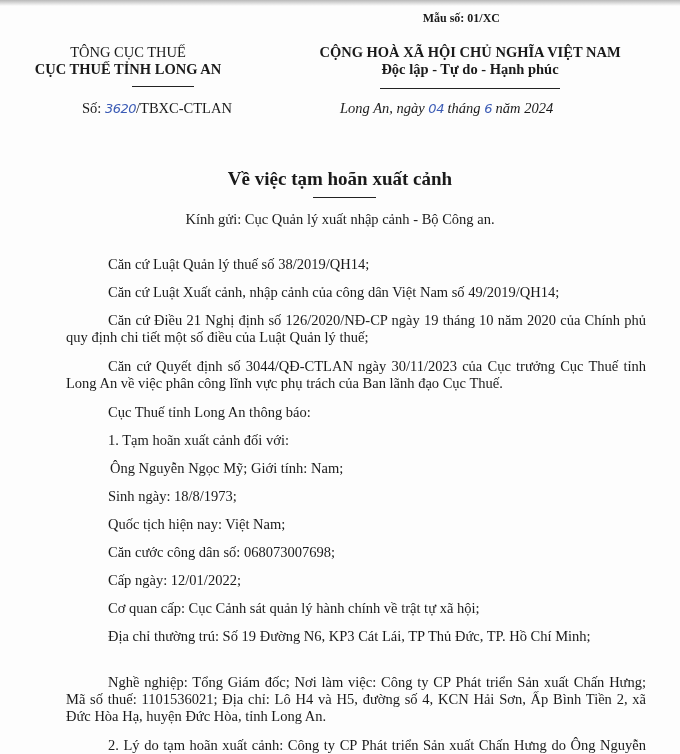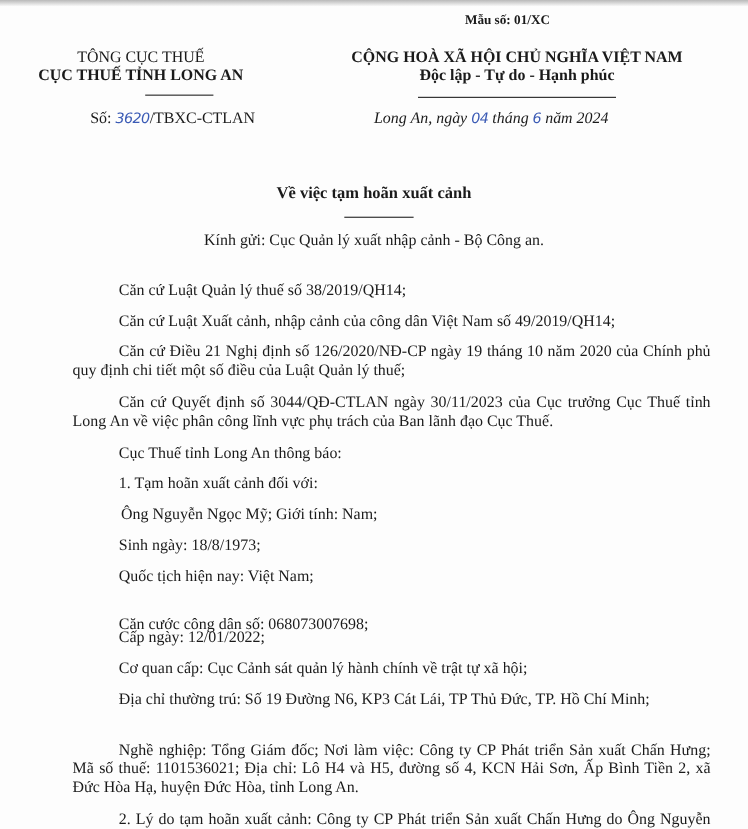--- a/index.html
+++ b/index.html
@@ -68,21 +68,21 @@
     }
     .place-date {
       left: 340px; top: 100px; font-size: 14.5px; font-style: italic;
     }
     .title {
       left: 0; width: 680px; top: 150px;
       text-align: center; font-size: 15px; font-weight: bold;
     }
     .subtitle {
       left: 0; width: 680px; top: 168px;
-      text-align: center; font-size: 15px; font-weight: bold;
+      text-align: center; font-size: 19px; font-weight: bold;
     }
     .title-rule {
       left: 313px; top: 197px; width: 63px; height: 0;
       border-top: 1px solid #222;
     }
     .recipient {
       left: 0; width: 680px; top: 211px;
       text-align: center; font-size: 14.5px;
     }
     .body-text {
@@ -144,21 +144,21 @@
   </div>
   <div class="body-text" style="top:460px;">
     <p class="p" style="text-indent:44px;">Ông Nguyễn Ngọc Mỹ; Giới tính: Nam;</p>
   </div>
   <div class="body-text" style="top:488px;">
     <p class="p">Sinh ngày: 18/8/1973;</p>
   </div>
   <div class="body-text" style="top:516px;">
     <p class="p">Quốc tịch hiện nay: Việt Nam;</p>
   </div>
-  <div class="body-text" style="top:544px;margin-top:16px;">
+  <div class="body-text" style="top:544px;">
     <p class="p">Căn cước công dân số: 068073007698;</p>
   </div>
   <div class="body-text" style="top:572px;">
     <p class="p">Cấp ngày: 12/01/2022;</p>
   </div>
   <div class="body-text" style="top:600px;">
     <p class="p">Cơ quan cấp: Cục Cảnh sát quản lý hành chính về trật tự xã hội;</p>
   </div>
   <div class="body-text" style="top:628px;">
     <p class="p">Địa chỉ thường trú: Số 19 Đường N6, KP3 Cát Lái, TP Thủ Đức, TP. Hồ Chí Minh;</p>

